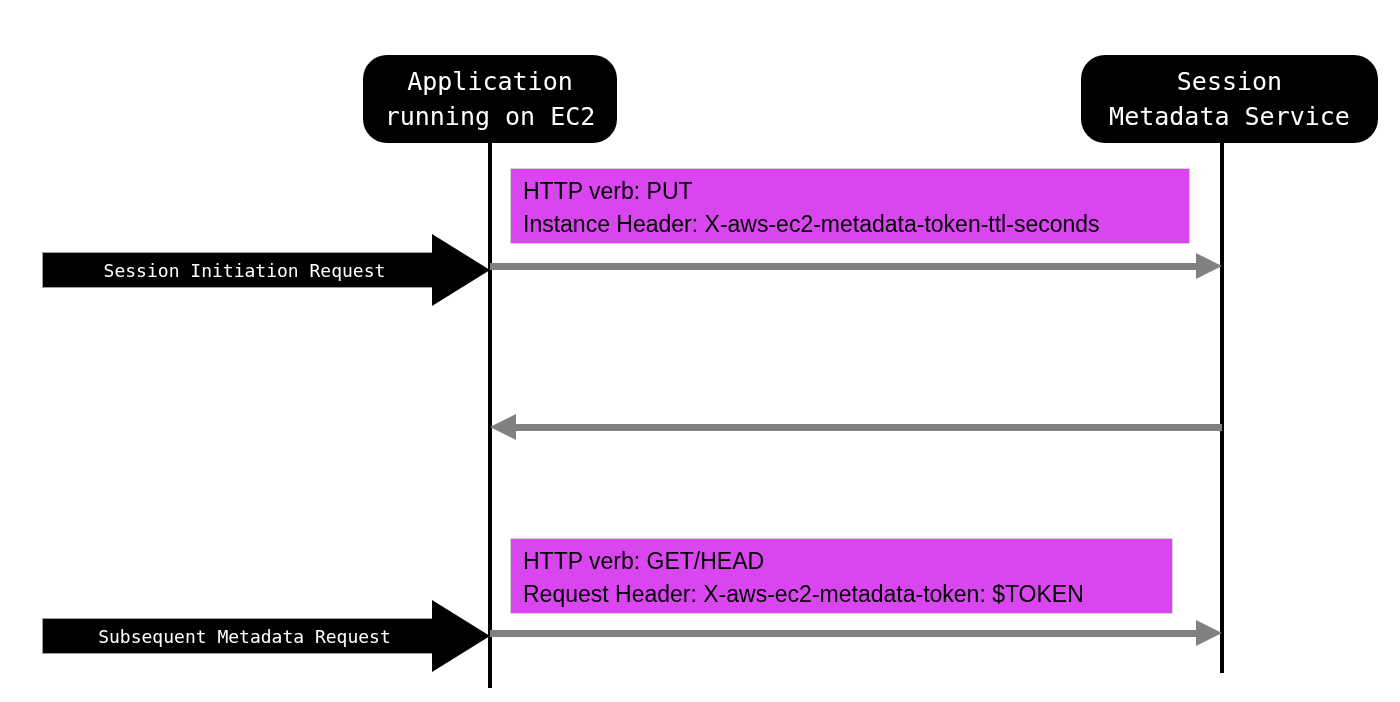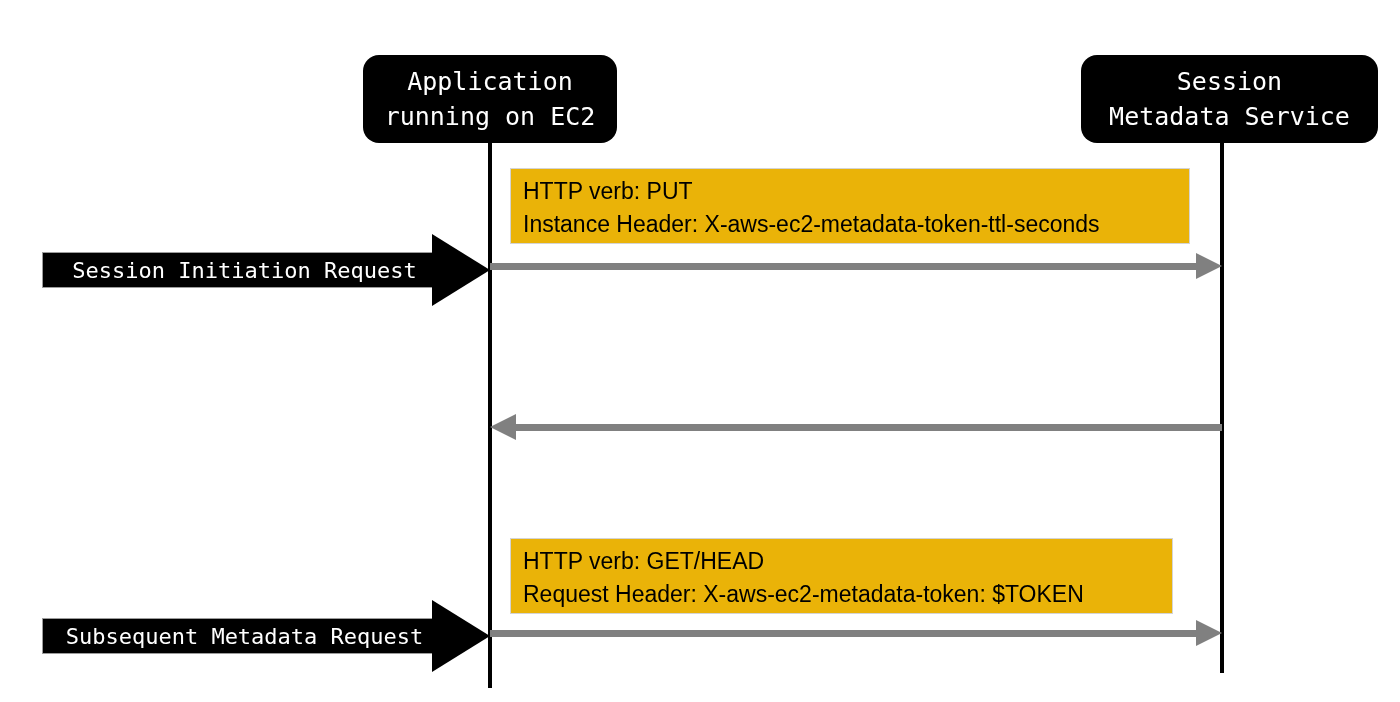--- a/index.html
+++ b/index.html
@@ -14,21 +14,21 @@
     background: #ffffff;
     overflow: hidden;
     font-family: "Liberation Sans", sans-serif;
   }
 
   
   .participant {
     position: absolute;
     background: #000000;
     color: #ffffff;
-    border-radius: 16px;
+    border-radius: 24px;
     display: flex;
     flex-direction: column;
     align-items: center;
     justify-content: center;
     font-family: "DejaVu Sans Mono", "Liberation Mono", monospace;
     font-size: 25px;
     line-height: 1.42;
     letter-spacing: 0px;
     text-align: center;
     white-space: pre;
@@ -43,21 +43,21 @@
     position: absolute;
     background: #000000;
     width: 4px;
   }
   #lifeline-left  { left: 488px;  top: 143px; height: 545px; }
   #lifeline-right { left: 1220px; top: 143px; height: 530px; }
 
   
   .note-box {
     position: absolute;
-    background: #eab308;
+    background: #d946ef;
     border: 1px solid #d4d4d4;
     box-sizing: border-box;
     padding: 6px 10px 8px 12px;
     font-family: "Liberation Sans", sans-serif;
     font-size: 23px;
     line-height: 1.42;
     color: #000000;
     white-space: nowrap;
   }
   .note-box .nline { display: block; }
@@ -122,21 +122,21 @@
     position: absolute;
     top: 0;
     width: 0; height: 0;
     border-top: 36px solid transparent;
     border-bottom: 36px solid transparent;
     border-left: 58px solid #000000;
   }
   .block-arrow .ba-label {
     color: #ffffff;
     font-family: "DejaVu Sans Mono", "Liberation Mono", monospace;
-    font-size: 22px;
+    font-size: 18px;
     letter-spacing: 0px;
     white-space: nowrap;
     padding-left: 18px;
     padding-right: 6px;
   }
 
   #block-arrow-session  { left: 42px; top: 234px; width: 448px; }
   #block-arrow-session  .ba-body { width: 392px; }
   #block-arrow-session  .ba-head { left: 390px; }
 

